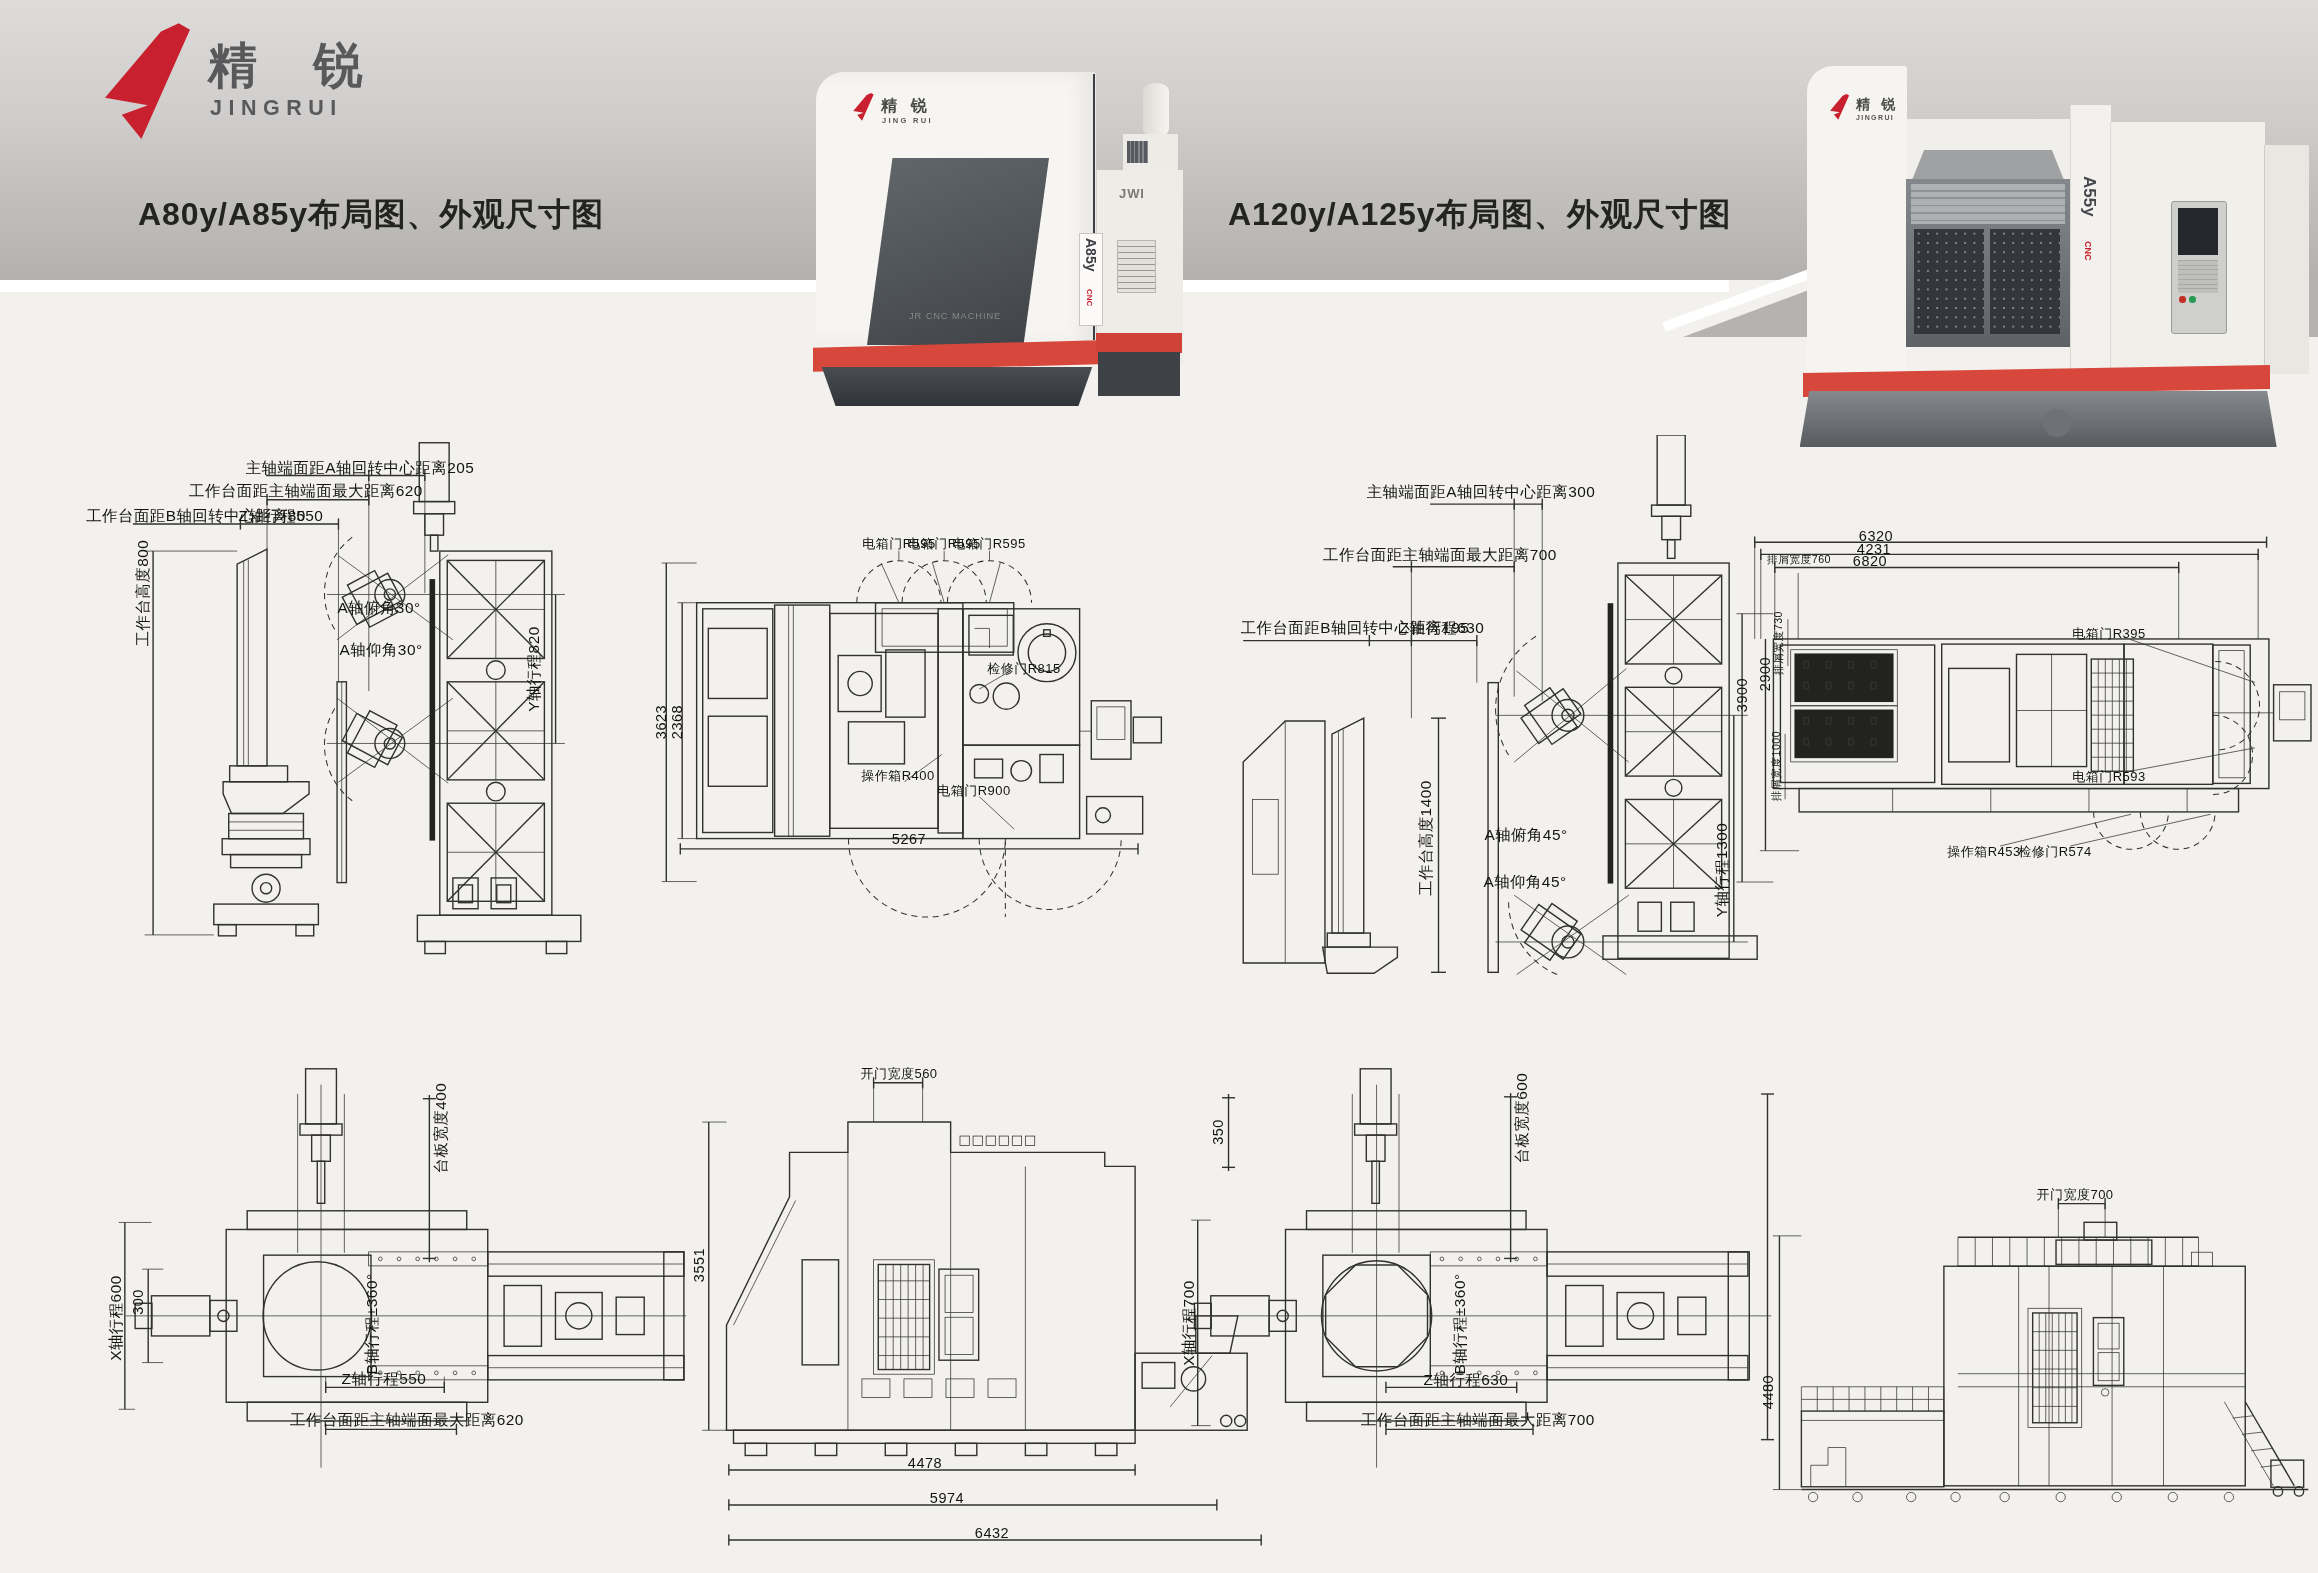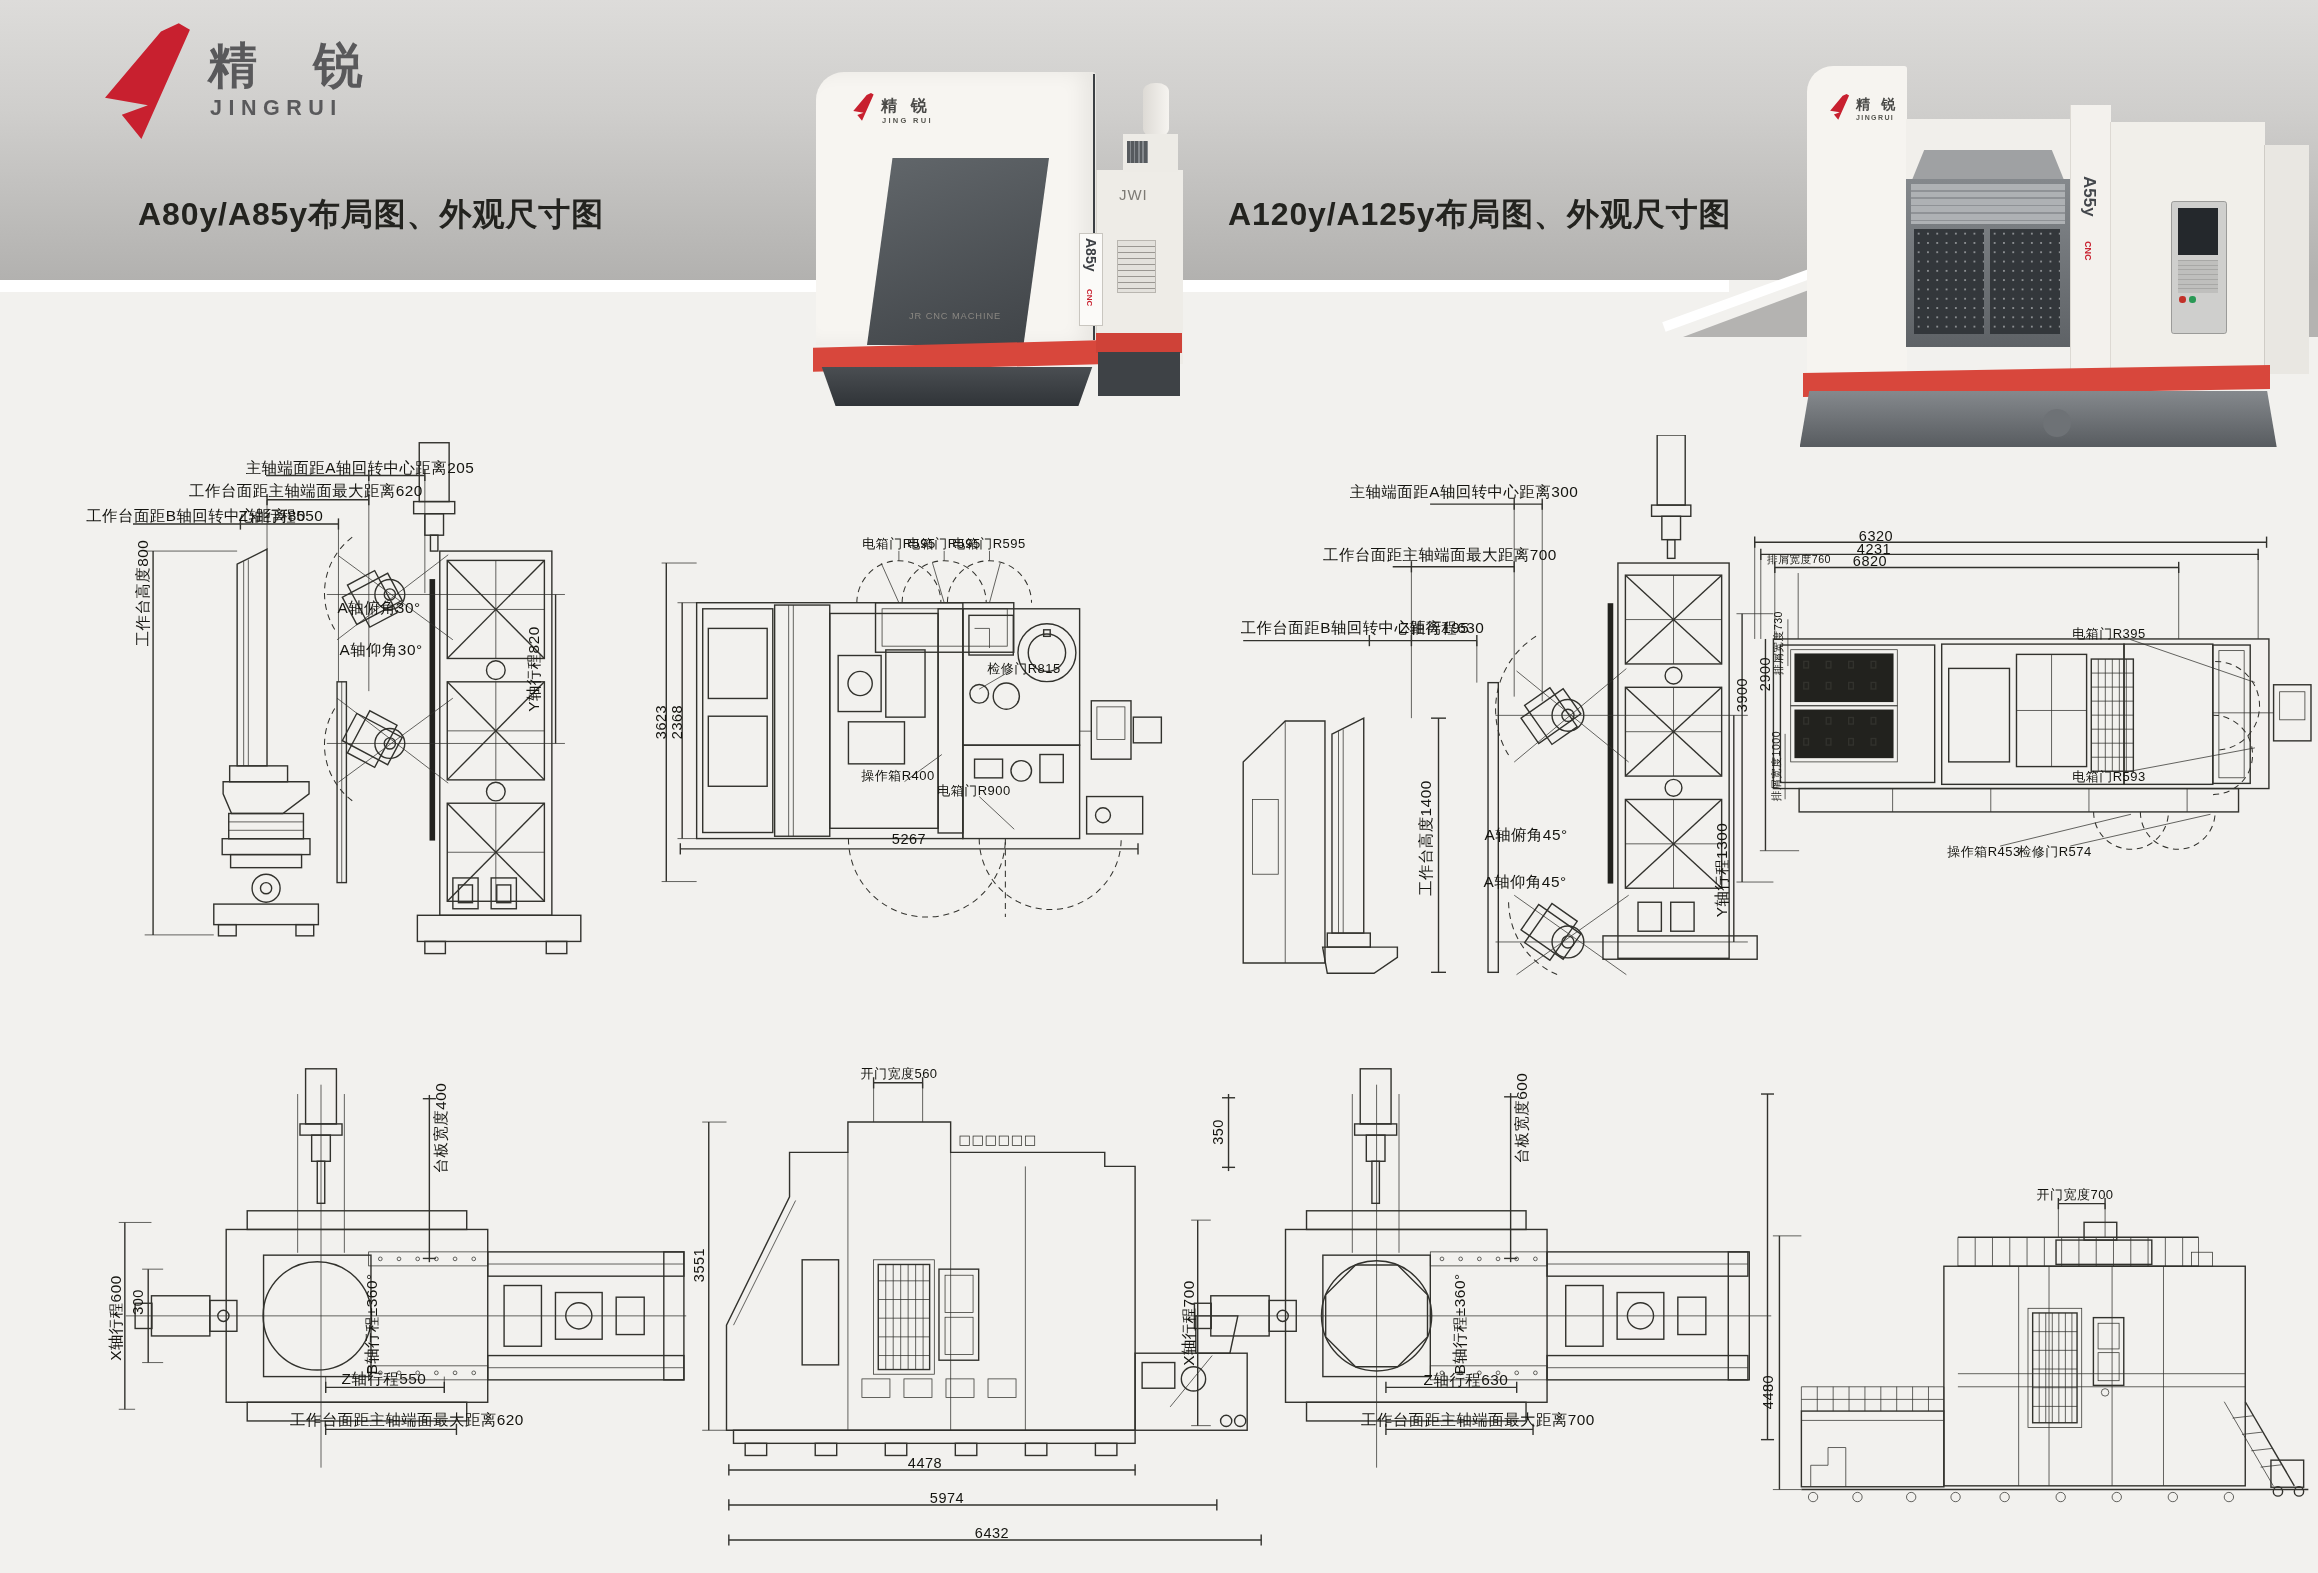--- a/index.html
+++ b/index.html
@@ -73,21 +73,21 @@
   <svg class="abs" style="left:63px;top:61px" width="22.4" height="28" viewBox="0 0 195 250">
     <polygon points="158,0 182,14 78,248 36,196 92,176 0,160 120,18" fill="#c8202f"></polygon>
   </svg>
   <div class="abs" style="left:91px;top:64px;font-size:16px;font-weight:bold;color:#4a4a48;letter-spacing:4.7px">精 锐</div>
   <div class="abs" style="left:92px;top:84px;font-size:7.5px;font-weight:bold;color:#55554f;letter-spacing:2.3px">JING RUI</div>
   <div class="abs" style="left:119px;top:279px;font-size:9.3px;color:#8a8782;letter-spacing:0.9px">JR CNC MACHINE</div>
   <div class="abs" style="left:289px;top:201px;width:21.5px;height:91px;background:#fbfaf8;border:0.9px solid #c9c6c0">
     <span class="vtext" style="position:absolute;left:2.8px;top:3.7px;font-size:14px;font-weight:bold;color:#3c3f44">A85y</span>
     <span class="vtext" style="position:absolute;left:5.1px;top:55px;font-size:8px;font-weight:bold;color:#c8202f">CNC</span>
   </div>
-  <div class="abs" style="left:329px;top:154px;font-size:15px;font-weight:normal;color:#7d7a75;letter-spacing:0.9px">JWI</div>
+  <div class="abs" style="left:329px;top:154px;font-size:13px;font-weight:bold;color:#7d7a75;letter-spacing:0.9px">JWI</div>
 </div>
 
 <div class="abs" style="left:1781px;top:40px;width:535px;height:388px">
   <div class="abs" style="left:26px;top:26px;width:100px;height:311px;background:#f6f4f0;border-radius:26px 2.8px 0 0"></div>
   <div class="abs" style="left:125px;top:79px;width:164px;height:61px;background:#f1efeb"></div>
   <div class="abs" style="left:131px;top:110px;width:152px;height:30px;background:#9fa1a3;
        clip-path:polygon(0 100%,8% 0,92% 0,100% 100%)"></div>
   <div class="abs" style="left:125px;top:139px;width:164px;height:168px;background:linear-gradient(#84888c,#5e6266)"></div>
   <div class="abs" style="left:130px;top:144px;width:154px;height:40px;
        background:repeating-linear-gradient(180deg,#aeb1b4 0 5.6px,#8f9296 5.6px 7.5px)"></div>
@@ -527,21 +527,21 @@
       <line x1="640" y1="270" x2="640" y2="294"></line>
     <line x1="60" y1="440" x2="560" y2="440" stroke-width="2"></line>
     <line x1="330" y1="428" x2="330" y2="452"></line>
       <line x1="420" y1="428" x2="420" y2="452"></line>
       <line x1="560" y1="428" x2="560" y2="452"></line>
     <line x1="640" y1="148" x2="640" y2="560" class="tn"></line>
       <line x1="700" y1="148" x2="700" y2="570" class="tn"></line>
     <line x1="420" y1="282" x2="420" y2="606" class="tn"></line>
       <line x1="560" y1="440" x2="560" y2="530" class="tn"></line>
   </svg>
-  <span class="lbl" style="left:249px;top:57px">主轴端面距A轴回转中心距离300</span>
+  <span class="lbl" style="left:266px;top:57px">主轴端面距A轴回转中心距离300</span>
   <span class="lbl" style="left:225px;top:120px">工作台面距主轴端面最大距离700</span>
   <span class="lbl" style="left:140px;top:193px">工作台面距B轴回转中心距离195</span>
   <span class="lbl" style="left:227px;top:193px">Z轴行程630</span>
   <span class="lbl v" style="left:211px;top:403px">工作台高度1400</span>
   <span class="lbl" style="left:311px;top:400px">A轴俯角45°</span>
   <span class="lbl" style="left:310px;top:447px">A轴仰角45°</span>
   <span class="lbl v" style="left:507px;top:435px">Y轴行程1300</span>
 </div>
 
 <div class="drw" style="left:1729px;top:528px;width:589px;height:393px">

